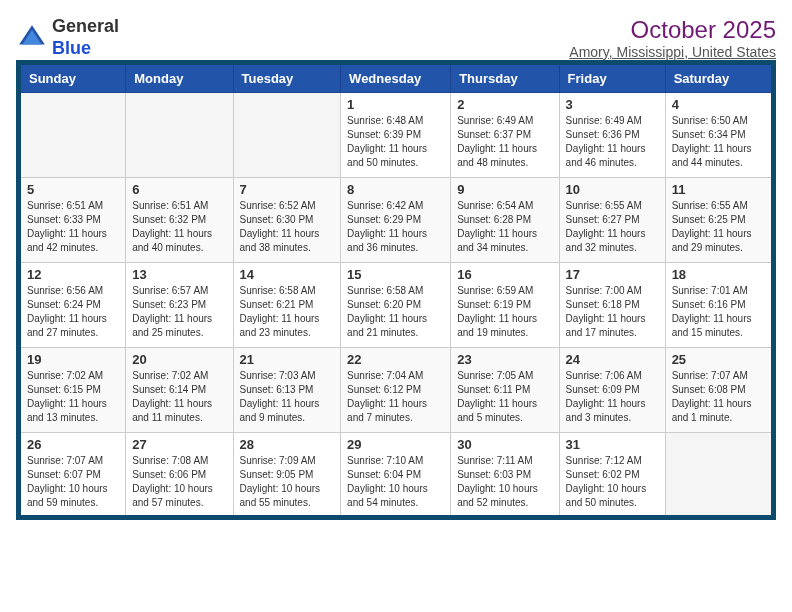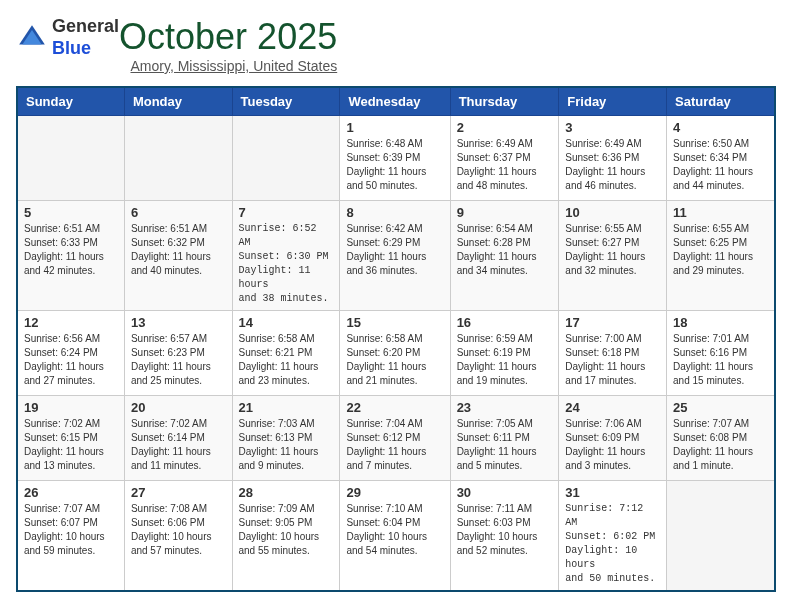--- a/index.html
+++ b/index.html
@@ -5,23 +5,23 @@
     * { box-sizing: border-box; margin: 0; padding: 0; }
     body {
       font-family: Arial, sans-serif;
       background: #fff;
       width: 792px;
       min-height: 612px;
       padding: 16px;
     }
     .header {
       display: flex;
-      justify-content: flex-start;
+      justify-content: space-between;
       align-items: flex-start;
-      margin-bottom: 12px;
+      margin-bottom: 0;
     }
     .logo {
       display: flex;
       align-items: center;
       gap: 4px;
     }
     .logo-text {
       font-size: 18px;
       font-weight: bold;
       line-height: 1.2;
@@ -29,33 +29,33 @@
     .logo-general { color: #333; }
     .logo-blue { color: #1d4ed8; }
     .logo-icon {
       width: 32px;
       height: 32px;
     }
     .title-block {
       text-align: right;
     }
     .month-title {
-      font-size: 36px;
-      color: #14532d;
+      font-size: 24px;
+      color: #701a75;
       font-weight: normal;
     }
     .location {
       font-size: 14px;
       color: #555;
       text-decoration: underline;
     }
     .calendar {
       width: 100%;
       border-collapse: collapse;
-      border: 2px solid #0c4a6e;
+      border: 5px solid #0c4a6e;
     }
     .calendar th {
       background-color: #2255aa;
       color: #fff;
       text-align: left;
       padding: 6px 8px;
       font-size: 13px;
       border: 1px solid #1a4490;
     }
     .calendar td {
@@ -164,21 +164,21 @@
         </td>
         <td>
           <div class="day-number">6</div>
           <div class="day-info" style="white-space: pre-line;">Sunrise: 6:51 AM
 Sunset: 6:32 PM
 Daylight: 11 hours
 and 40 minutes.</div>
         </td>
         <td>
           <div class="day-number">7</div>
-          <div class="day-info" style="white-space: pre-line; font-family: Liberation Mono, monospace;">Sunrise: 6:52 AM
+          <div class="day-info" style="white-space: pre-line;">Sunrise: 6:52 AM
 Sunset: 6:30 PM
 Daylight: 11 hours
 and 38 minutes.</div>
         </td>
         <td>
           <div class="day-number">8</div>
           <div class="day-info" style="white-space: pre-line;">Sunrise: 6:42 AM
 Sunset: 6:29 PM
 Daylight: 11 hours
 and 36 minutes.</div>
@@ -338,21 +338,21 @@
         </td>
         <td>
           <div class="day-number">30</div>
           <div class="day-info" style="white-space: pre-line;">Sunrise: 7:11 AM
 Sunset: 6:03 PM
 Daylight: 10 hours
 and 52 minutes.</div>
         </td>
         <td>
           <div class="day-number">31</div>
-          <div class="day-info" style="white-space: pre-line; font-family: Liberation Mono, monospace;">Sunrise: 7:12 AM
+          <div class="day-info" style="white-space: pre-line;">Sunrise: 7:12 AM
 Sunset: 6:02 PM
 Daylight: 10 hours
 and 50 minutes.</div>
         </td>
         <td class="empty-cell"></td>
       </tr>
     </tbody>
 </table>
 
 </body></html>

